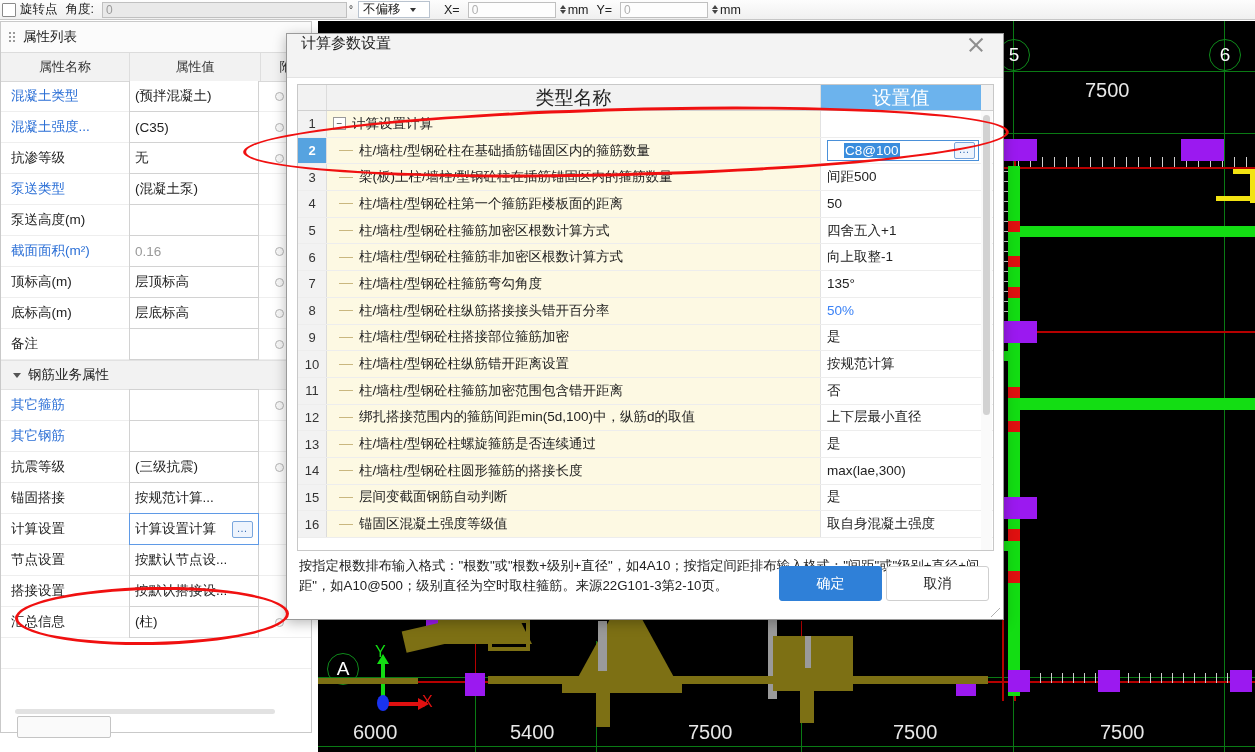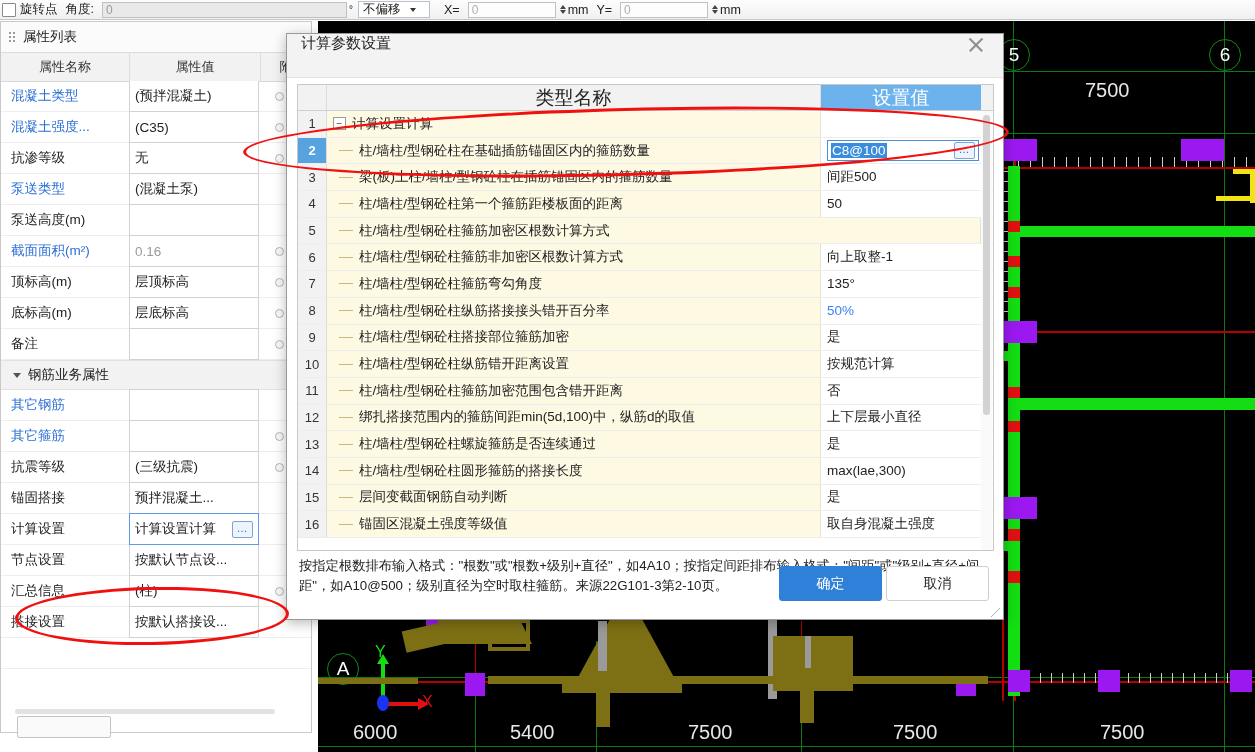--- a/index.html
+++ b/index.html
@@ -103,21 +103,21 @@
     border-right:1px solid #e2e2e2;white-space:nowrap;overflow:hidden;box-sizing:border-box;}
   .trow.grp .nm{padding-left:6px;}
   .trow .vl{width:160px;display:flex;align-items:center;padding-left:6px;box-sizing:border-box;
     white-space:nowrap;overflow:hidden;background:#fff;}
   .trow .vl.gray{color:#3b82f6;}
   .trow .sp{width:12px;background:#fff;}
   .dash{display:inline-block;width:14px;border-top:1px solid #c9b77f;margin-right:6px;vertical-align:middle;}
   .expbox{display:inline-flex;width:11px;height:11px;border:1px solid #9a9a9a;background:#fff;
     align-items:center;justify-content:center;font-size:10px;line-height:9px;margin-right:6px;color:#333;}
   .editcell{display:flex;align-items:center;width:152px;height:21px;border:1px solid #4a90d9;background:#fff;box-sizing:border-box;}
-  .editcell .seltxt{background:#3a8ddd;color:#fff;padding:0 1px;font-size:13.5px;margin-left:3px;}
+  .editcell .seltxt{background:#3a8ddd;color:#fff;padding:0 1px;font-size:13.5px;margin-left:16px;}
   .editcell .ebtn{margin-left:auto;margin-right:3px;width:19px;height:15px;border:1px solid #7aa6dd;
     background:#eef4fd;border-radius:2px;color:#3a6fb5;font-size:11px;line-height:13px;text-align:center;letter-spacing:1px;}
   .vscroll{position:absolute;right:1px;top:26px;width:11px;height:440px;background:#fafafa;}
   .vscroll i{position:absolute;left:2px;top:4px;width:7px;height:300px;background:#d2d2d2;border-radius:4px;display:block;}
 
   .hint{position:absolute;left:12px;top:522px;width:690px;font-size:13.3px;line-height:20px;color:#222;}
   .dlg-btns{position:absolute;right:14px;bottom:18px;display:flex;gap:4px;}
   .btn{width:101px;height:33px;border-radius:3px;font-size:14px;display:flex;align-items:center;justify-content:center;cursor:pointer;}
   .btn.primary{background:#2f80d8;color:#fff;border:1px solid #2f80d8;}
   .btn.ghost{background:#fff;color:#222;border:1px solid #cfcfcf;}
@@ -433,67 +433,67 @@
             <i></i>
           </div>
         </div>
 
       <div class="grouprow">
         <i class="tri"></i>
         <span>钢筋业务属性</span>
       </div>
 
       <div class="lprow">
+          <div class="name link">其它箍筋</div>
+          <div class="val"></div>
+          <div class="dot">
+            <i></i>
+          </div>
+        </div>
+      <div class="lprow">
           <div class="name link">其它钢筋</div>
           <div class="val"></div>
           <div class="dot"></div>
         </div>
       <div class="lprow">
-          <div class="name link">其它箍筋</div>
-          <div class="val"></div>
-          <div class="dot">
-            <i></i>
-          </div>
-        </div>
-      <div class="lprow">
           <div class="name">抗震等级</div>
           <div class="val">(三级抗震)</div>
           <div class="dot">
             <i></i>
           </div>
         </div>
       <div class="lprow">
           <div class="name">锚固搭接</div>
-          <div class="val">预拌混凝土...</div>
+          <div class="val">按规范计算...</div>
           <div class="dot"></div>
         </div>
       <div class="lprow">
         <div class="name">计算设置</div>
         <div class="val focus">
           <span>计算设置计算</span>
           <span class="ellbtn">…</span>
         </div>
         <div class="dot"></div>
       </div>
       <div class="lprow">
           <div class="name">节点设置</div>
           <div class="val">按默认节点设...</div>
           <div class="dot"></div>
         </div>
       <div class="lprow">
-          <div class="name">汇总信息</div>
-          <div class="val">(柱)</div>
-          <div class="dot">
-            <i></i>
-          </div>
-        </div>
-      <div class="lprow">
           <div class="name">搭接设置</div>
           <div class="val">按默认搭接设...</div>
           <div class="dot"></div>
+        </div>
+      <div class="lprow">
+          <div class="name">汇总信息</div>
+          <div class="val">(柱)</div>
+          <div class="dot">
+            <i></i>
+          </div>
         </div>
       <div class="lprow">
           <div class="name"></div>
           <div class="dot"></div>
         </div>
     </div>
 
     <div class="lp-scroll"></div>
     <div class="lp-bottombtn"></div>
   </div>
@@ -554,20 +554,21 @@
           </div>
           <div class="vl">50</div>
           <div class="sp"></div>
         </div>
       <div class="trow">
           <div class="idx">5</div>
           <div class="nm">
             <span class="dash"></span>
             <span>柱/墙柱/型钢砼柱箍筋加密区根数计算方式</span>
           </div>
+          <div class="vl">四舍五入+1</div>
           <div class="sp"></div>
         </div>
       <div class="trow">
           <div class="idx">6</div>
           <div class="nm">
             <span class="dash"></span>
             <span>柱/墙柱/型钢砼柱箍筋非加密区根数计算方式</span>
           </div>
           <div class="vl">向上取整-1</div>
           <div class="sp"></div>

